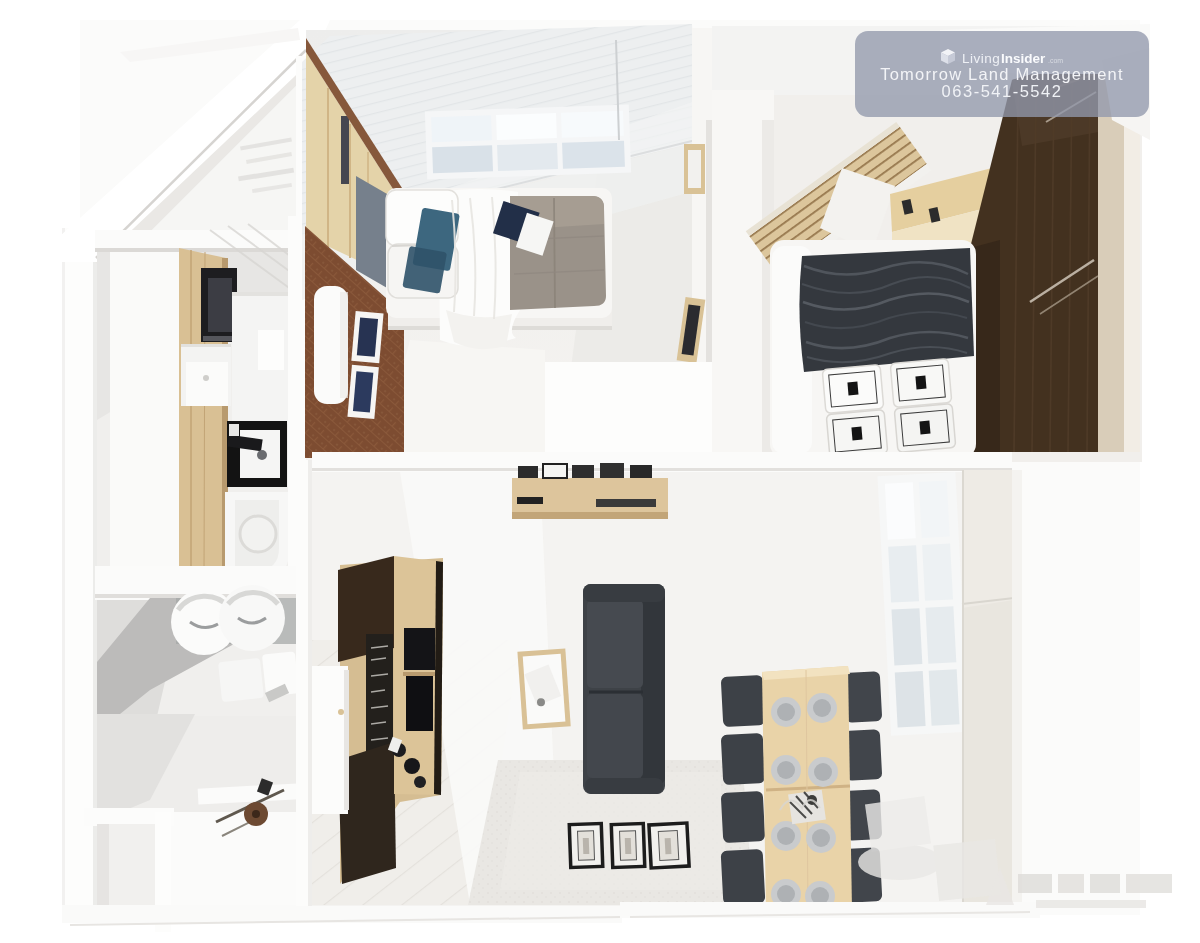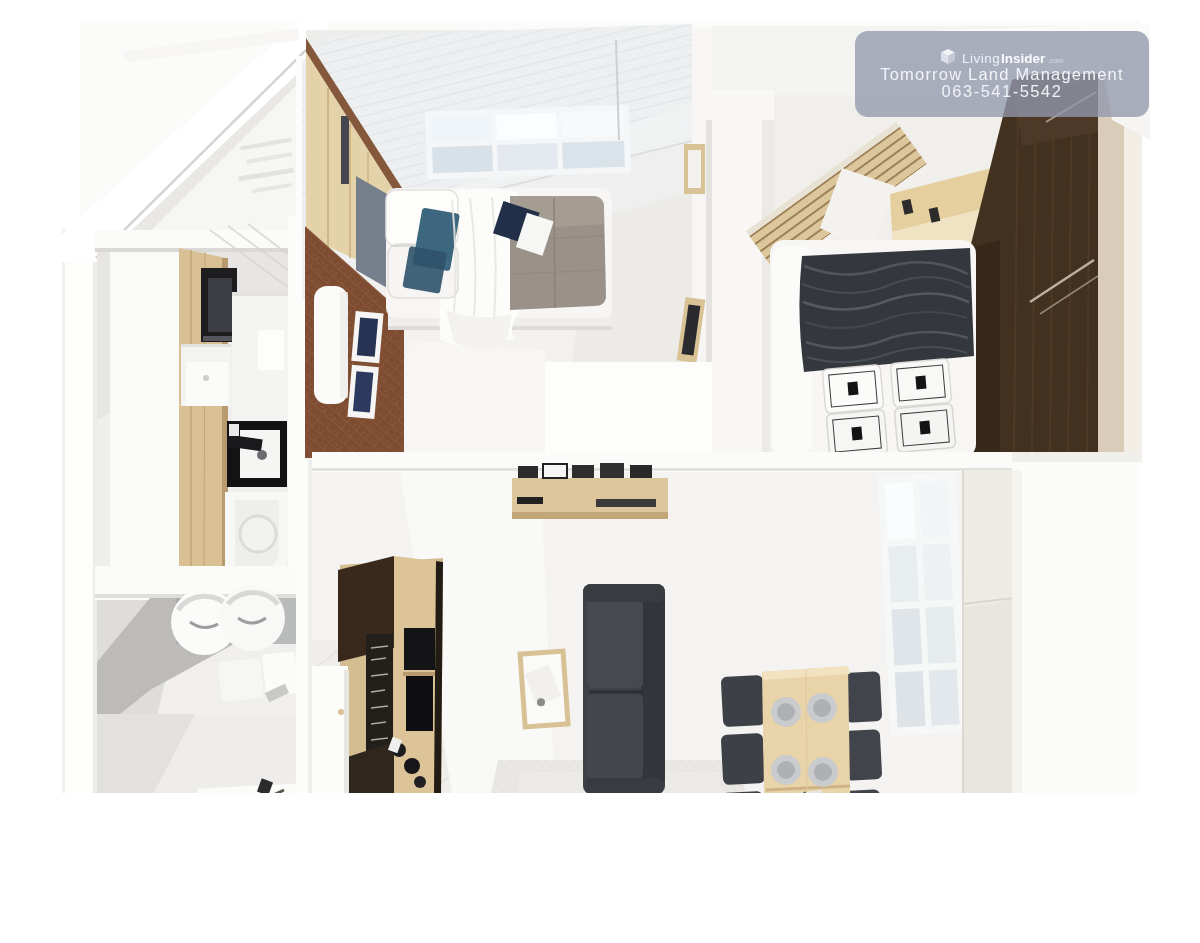--- a/index.html
+++ b/index.html
@@ -1,16 +1,16 @@
 <!DOCTYPE html>
 <html><head>
 <meta charset="utf-8">
 <style>
   html,body{margin:0;padding:0;background:#ffffff;}
-  #stage{position:relative;width:1200px;height:793px;overflow:hidden;background:#eab308;
+  #stage{position:relative;width:1200px;height:943px;overflow:hidden;background:#eab308;
          font-family:"Liberation Sans", sans-serif;}
   svg{display:block}
 </style>
 </head>
 <body>
 <div id="stage">
 <svg width="1200" height="943" viewBox="0 0 1200 943">
 <defs>
   <linearGradient id="ceilGrad" x1="0" y1="0" x2="0" y2="1">
     <stop offset="0" stop-color="#e7eaec"></stop>

